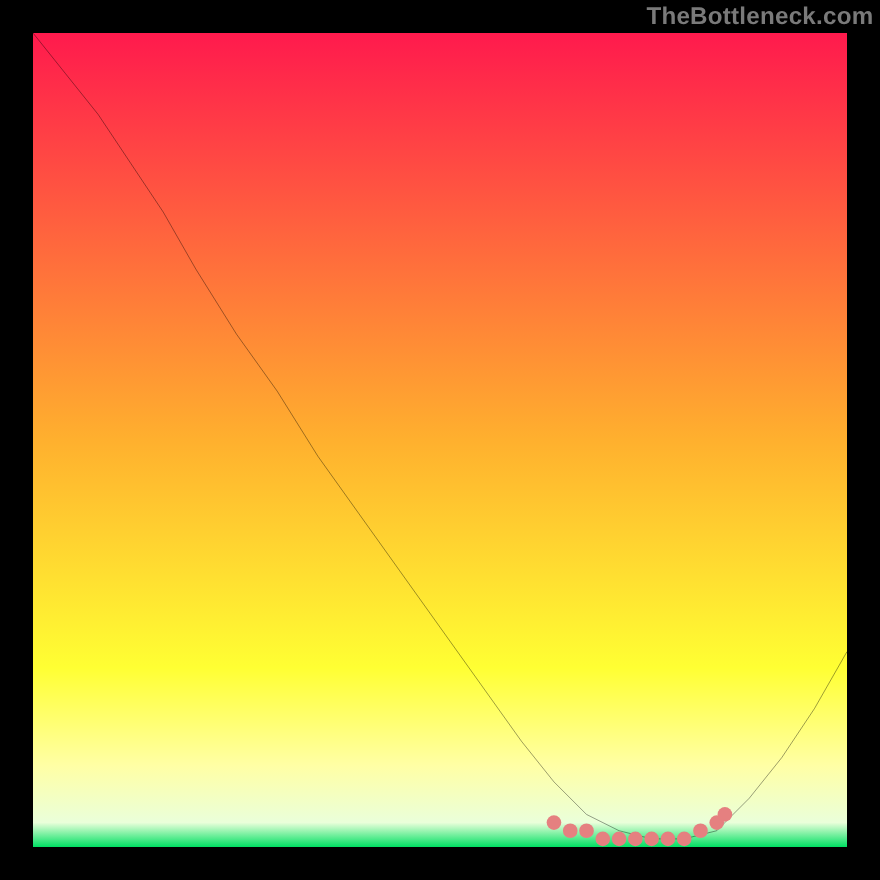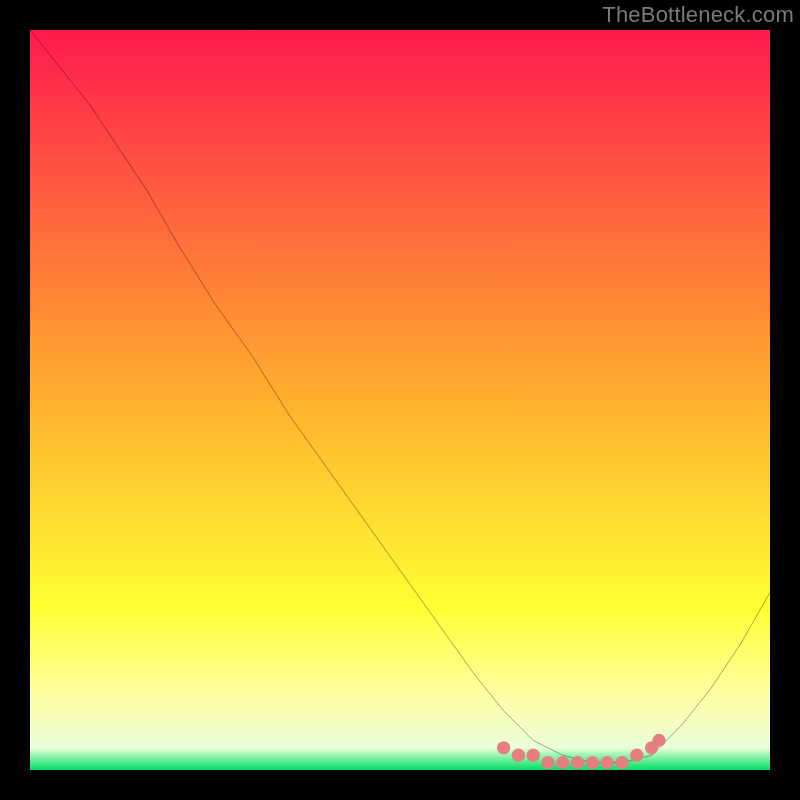--- a/index.html
+++ b/index.html
@@ -16,21 +16,21 @@
     width: 800px;
     height: 800px;
     background: #000;
   }
   .watermark {
     position: absolute;
     top: 2px;
     right: 6px;
     color: #7a7a7a;
     font-size: 22px;
-    font-weight: 400;
+    font-weight: 700;
     letter-spacing: 0.2px;
     z-index: 5;
   }
   .plot-frame {
     position: absolute;
     left: 30px;
     top: 30px;
     width: 740px;
     height: 740px;
     background: #000;

